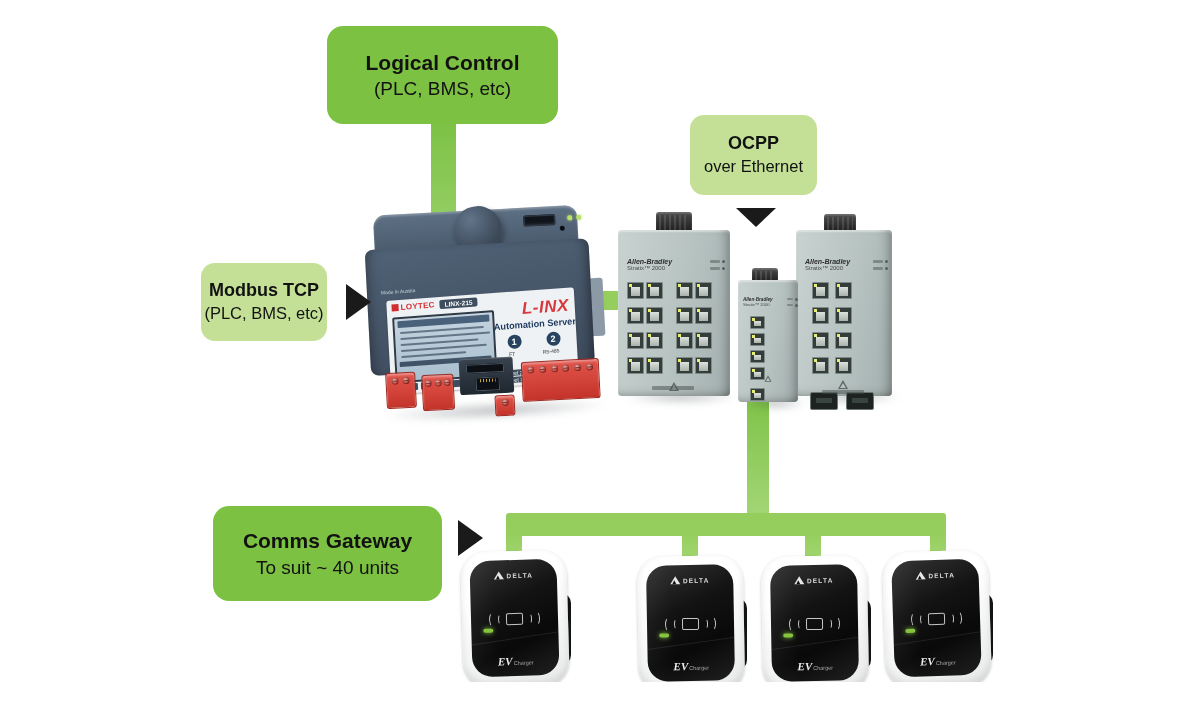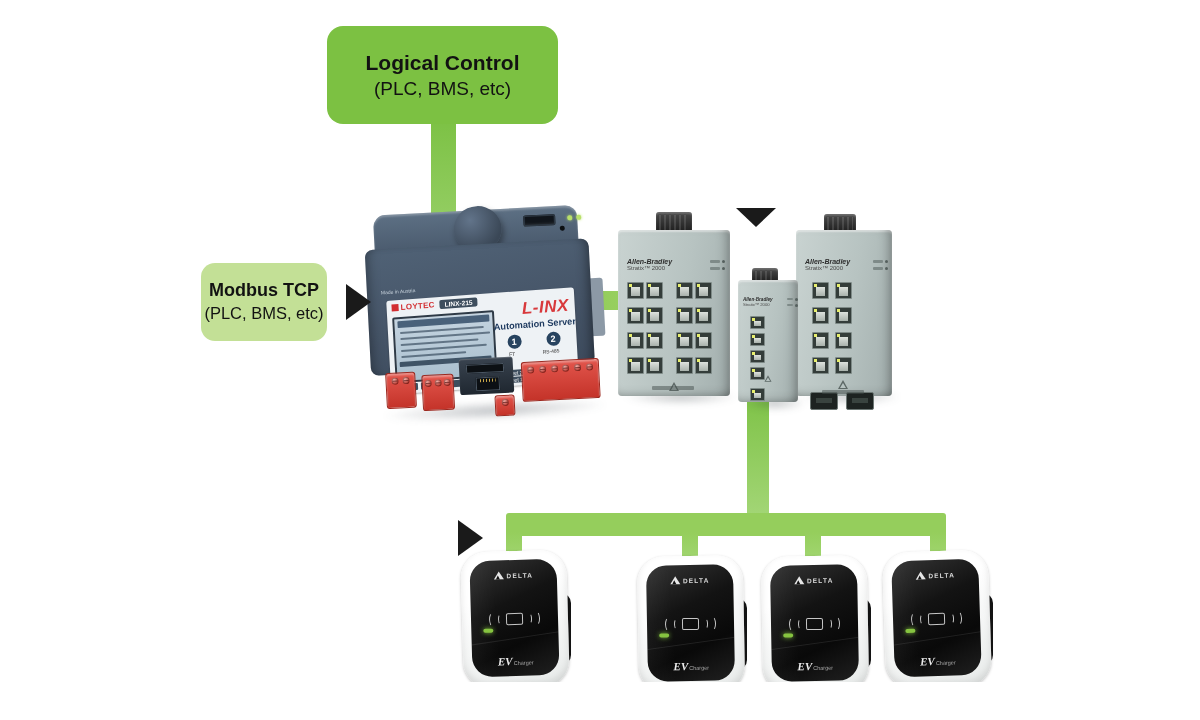--- a/index.html
+++ b/index.html
@@ -217,23 +217,31 @@
   <div class="gline bus" id="line-bus"></div>
   <div class="gline drop" id="drop-1"></div>
   <div class="gline drop" id="drop-2"></div>
   <div class="gline drop" id="drop-3"></div>
   <div class="gline drop" id="drop-4"></div>
 
   <div class="callout big" id="box-logical">
     <div class="t1">Logical Control</div>
     <div class="t2">(PLC, BMS, etc)</div>
   </div>
+  <div class="callout small" id="box-ocpp">
+    <div class="t1">OCPP</div>
+    <div class="t2">over Ethernet</div>
+  </div>
   <div class="callout small" id="box-modbus">
     <div class="t1">Modbus TCP</div>
     <div class="t2">(PLC, BMS, etc)</div>
+  </div>
+  <div class="callout big" id="box-comms">
+    <div class="t1">Comms Gateway</div>
+    <div class="t2">To suit ~ 40 units</div>
   </div>
 
   <div class="arr down" id="arrow-ocpp"></div>
   <div class="arr right" id="arrow-modbus"></div>
   <div class="arr right" id="arrow-comms"></div>
 
   <div class="linx">
     <div class="linx-shadow"></div>
     <div class="linx-tab"></div>
     <div class="linx-topband">

